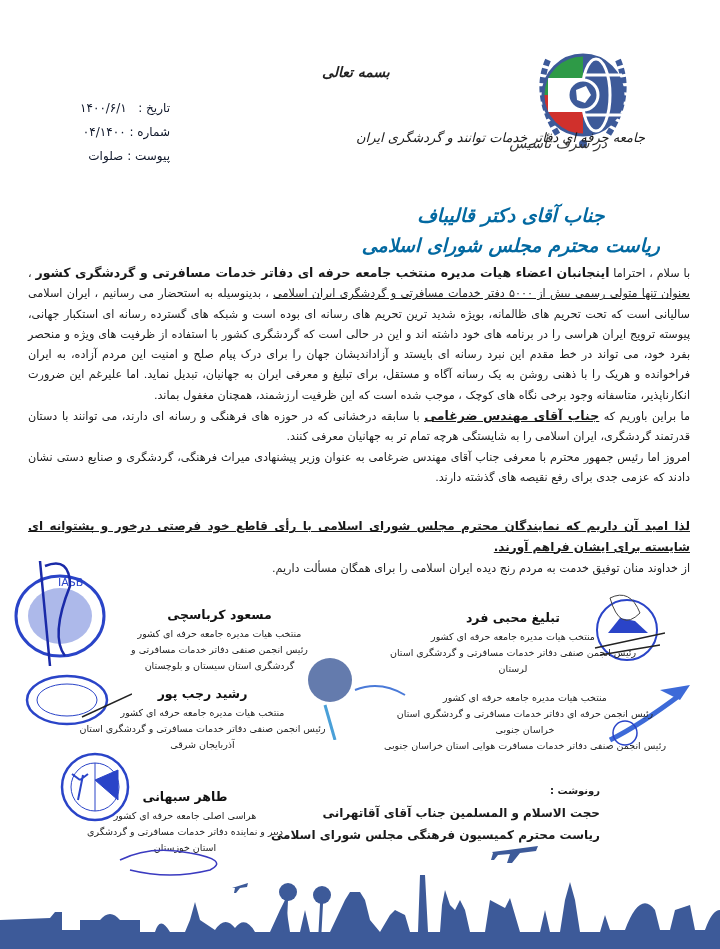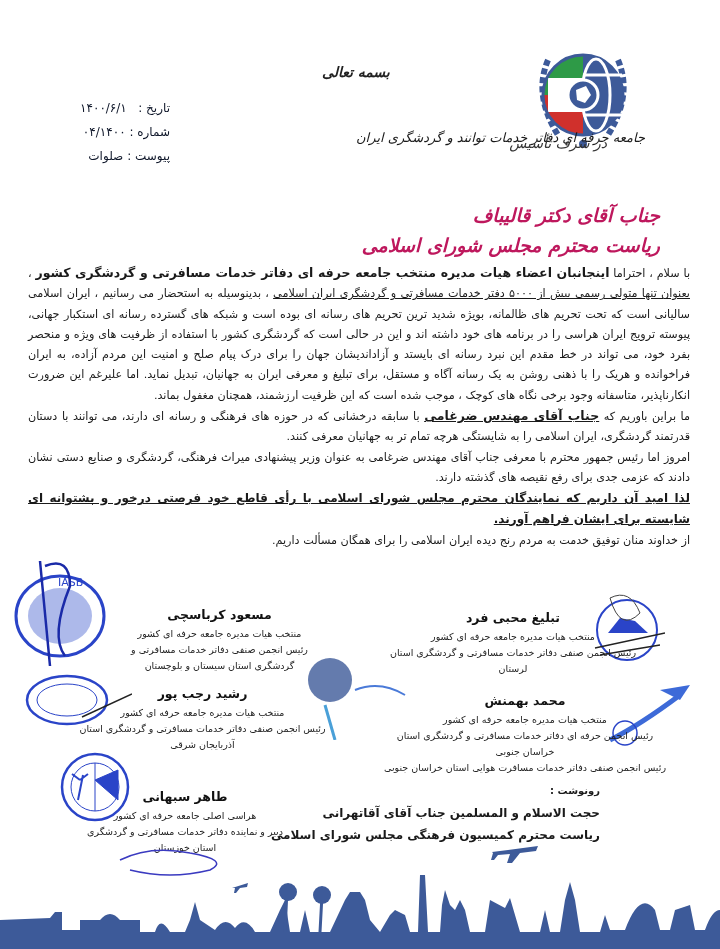--- a/index.html
+++ b/index.html
@@ -10,21 +10,21 @@
   
   #logo { left:528px; top:40px; width:110px; height:110px; }
   #org-name { right:75px; top:130px; font-family:"DejaVu Serif", serif; font-style:italic; font-size:13px; color:#1a1a1a; white-space:nowrap; }
   #org-sub { right:113px; top:135px; font-family:"DejaVu Serif", serif; font-style:italic; font-size:14px; color:#333; }
 
   #bismillah { left:322px; top:64px; font-family:"DejaVu Serif", serif; font-style:italic; font-weight:bold; font-size:14px; color:#222; }
 
   #meta { left:60px; top:96px; width:110px; font-size:12px; line-height:24px; color:#0f172a; }
   #meta div { white-space:nowrap; }
 
-  #recipient { right:60px; top:200px; font-family:"DejaVu Serif", serif; font-style:italic; font-weight:bold; color:#be185d; font-size:19px; line-height:30px; }
+  #recipient { right:60px; top:200px; font-family:"DejaVu Serif", serif; font-style:italic; font-weight:bold; color:#0369a1; font-size:19px; line-height:30px;text-align:center; }
 
   #body { left:28px; top:263px; width:662px; font-size:11.2px; line-height:20.3px; text-align:justify; text-align-last:right; }
   #body p { margin:0; }
   #body b { font-weight:bold; font-size:12.5px; }
   #body .u { text-decoration:underline; }
 
   .sig { font-size:9.5px; line-height:16px; color:#222; text-align:center; }
   .sig .nm { font-weight:bold; font-size:12.5px; line-height:22px; color:#111; }
 
   #sig1 { left:112px; top:604px; width:215px; }
@@ -68,21 +68,21 @@
 
 <div id="recipient" class="abs rtl">
   <div>جناب آقای دکتر قالیباف</div>
   <div>ریاست محترم مجلس شورای اسلامی</div>
 </div>
 
 <div id="body" class="abs rtl">
   <p><span>با سلام ، احتراما </span><b>اینجانبان اعضاء هیات مدیره منتخب جامعه حرفه ای دفاتر خدمات مسافرتی و گردشگری کشور</b><span> ، </span><span class="u">بعنوان تنها متولی رسمی بیش از ۵۰۰۰ دفتر خدمات مسافرتی و گردشگری ایران اسلامی</span><span> ، بدینوسیله به استحضار می رسانیم ، ایران اسلامی سالیانی است که تحت تحریم های ظالمانه، بویژه شدید ترین تحریم های رسانه ای بوده است و شبکه های گسترده رسانه ای استکبار جهانی، پیوسته ترویج ایران هراسی را در برنامه های خود داشته اند و این در حالی است که گردشگری کشور با استفاده از ظرفیت های ویژه و منحصر بفرد خود، می تواند در خط مقدم این نبرد رسانه ای بایستد و آزاداندیشان جهان را برای درک پیام صلح و امنیت این مردم آزاده، به ایران فراخوانده و هریک را با ذهنی روشن به یک رسانه آگاه و مستقل، برای تبلیغ و معرفی ایران به جهانیان، تبدیل نماید. اما علیرغم این ضرورت انکارناپذیر، متاسفانه وجود برخی نگاه های کوچک ، موجب شده است که این ظرفیت ارزشمند، همچنان مغفول بماند.</span></p>
   <p><span>ما براین باوریم که </span><b class="u">جناب آقای مهندس ضرغامی</b><span> با سابقه درخشانی که در حوزه های فرهنگی و رسانه ای دارند، می توانند با دستان قدرتمند گردشگری، ایران اسلامی را به شایستگی هرچه تمام تر به جهانیان معرفی کنند.</span></p>
   <p>امروز اما رئیس جمهور محترم با معرفی جناب آقای مهندس ضرغامی به عنوان وزیر پیشنهادی میراث فرهنگی، گردشگری و صنایع دستی نشان دادند که عزمی جدی برای رفع نقیصه های گذشته دارند.</p>
-  <p class="u" style="font-weight:bold;font-size:12px;">لذا امید آن داریم که نمایندگان محترم مجلس شورای اسلامی با رأی قاطع خود فرصتی درخور و پشتوانه ای شایسته برای ایشان فراهم آورند.</p>
+  <p class="u" style="font-weight:bold;font-size:12px;margin-top:28px;">لذا امید آن داریم که نمایندگان محترم مجلس شورای اسلامی با رأی قاطع خود فرصتی درخور و پشتوانه ای شایسته برای ایشان فراهم آورند.</p>
   <p style="margin-top:2px;">از خداوند منان توفیق خدمت به مردم رنج دیده ایران اسلامی را برای همگان مسألت داریم.</p>
 </div>
 
 <svg class="abs" style="left:10px;top:556px;width:100px;height:115px;" viewBox="0 0 100 115">
   <ellipse cx="50" cy="60" rx="44" ry="40" fill="none" stroke="#2a44c8" stroke-width="3"></ellipse>
   <ellipse cx="50" cy="60" rx="32" ry="28" fill="#5b74d6" opacity="0.5"></ellipse>
   <text x="48" y="30" font-size="11" fill="#2a44c8" font-family="DejaVu Sans, sans-serif">IASB</text>
   <path d="M30 5 L40 110 M35 10 Q60 0 60 30 Q40 80 55 100" stroke="#1a2aa8" stroke-width="2.5" fill="none"></path>
 </svg>
 <svg class="abs" style="left:590px;top:593px;width:75px;height:70px;" viewBox="0 0 75 70">
@@ -122,21 +122,20 @@
   <div class="nm">تبلیغ محبی فرد</div>
   <div>منتخب هیات مدیره جامعه حرفه ای کشور</div>
   <div>رئیس انجمن صنفی دفاتر خدمات مسافرتی و گردشگری استان لرستان</div>
 </div>
 <div id="sig3" class="abs sig rtl" style="text-align:center;">
   <div class="nm">رشید رجب پور</div>
   <div>منتخب هیات مدیره جامعه حرفه ای کشور</div>
   <div>رئیس انجمن صنفی دفاتر خدمات مسافرتی و گردشگری استان آذربایجان شرقی</div>
 </div>
 <div id="sig4" class="abs sig rtl" style="text-align:center;">
-  <div class="nm">محمد بهمنش</div>
   <div>منتخب هیات مدیره جامعه حرفه ای کشور</div>
   <div>رئیس انجمن حرفه ای دفاتر خدمات مسافرتی و گردشگری استان خراسان جنوبی</div>
   <div>رئیس انجمن صنفی دفاتر خدمات مسافرت هوایی استان خراسان جنوبی</div>
 </div>
 <div id="sig5" class="abs sig rtl" style="text-align:center;">
   <div class="nm">طاهر سبهانی</div>
   <div>هراسی اصلی جامعه حرفه ای کشور</div>
   <div>دبیر و نماینده دفاتر خدمات مسافرتی و گردشگری استان خوزستان</div>
 </div>
 <svg class="abs" style="left:110px;top:845px;width:140px;height:35px;" viewBox="0 0 140 35">

